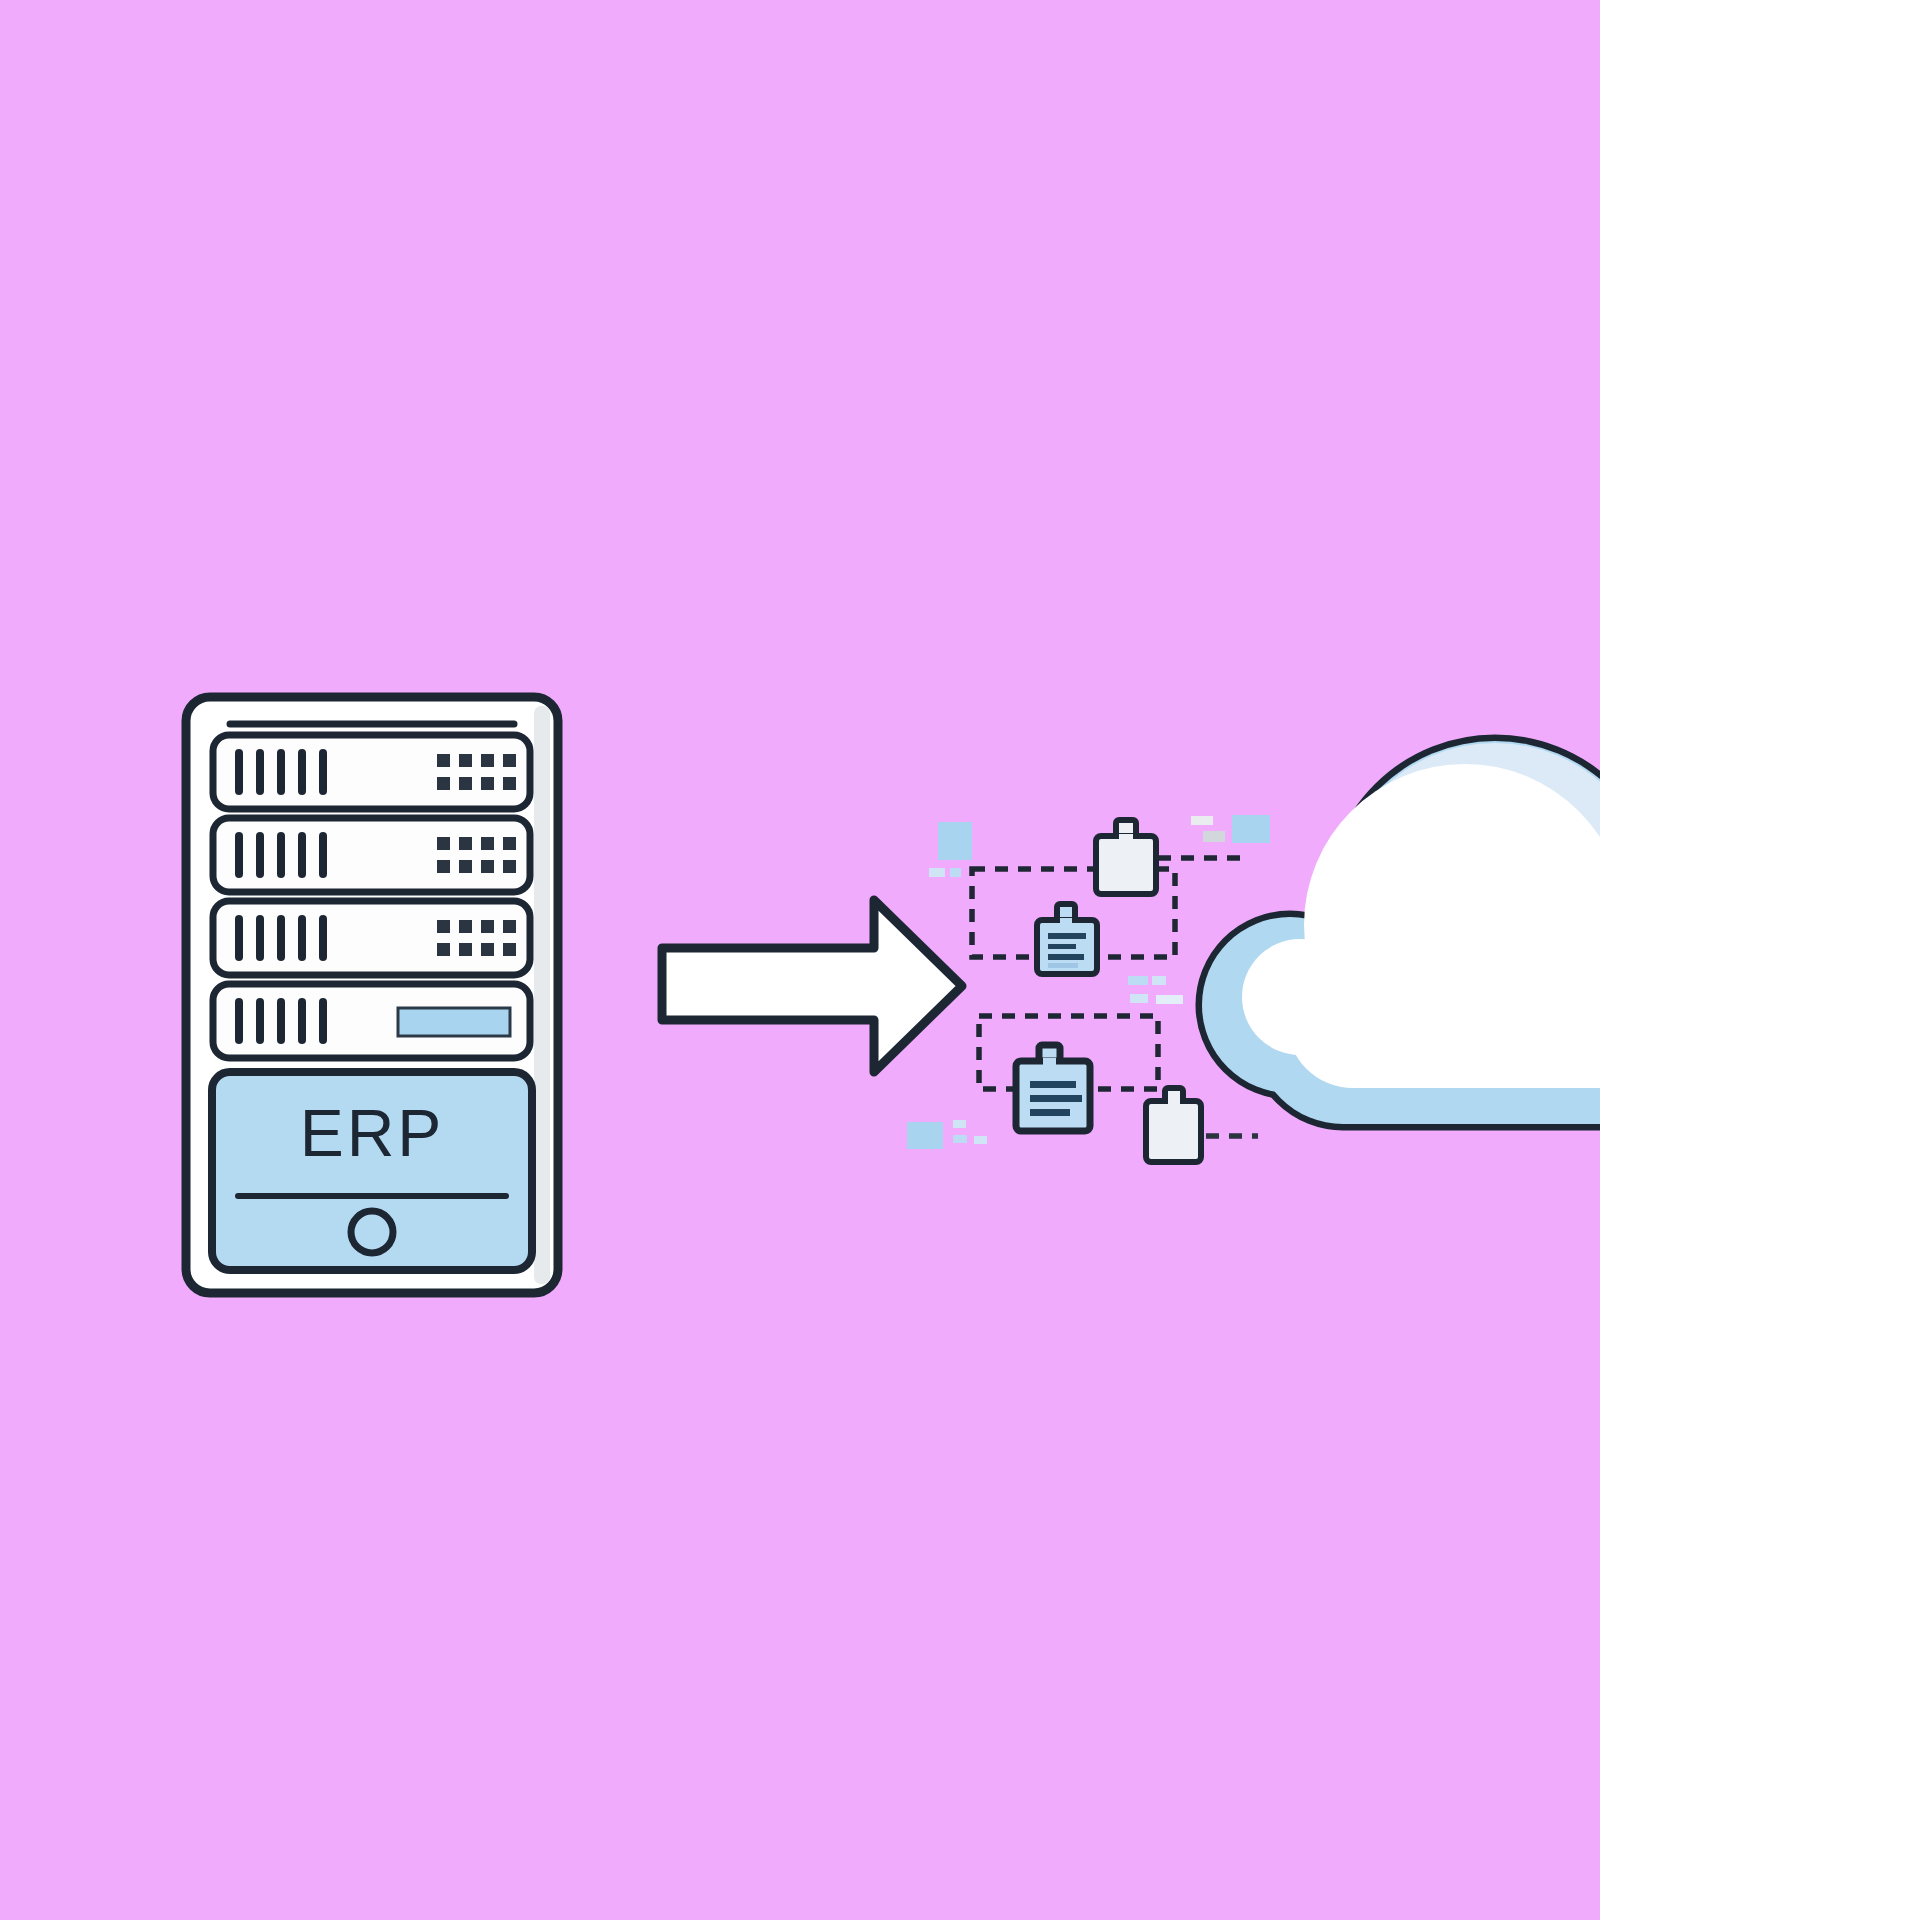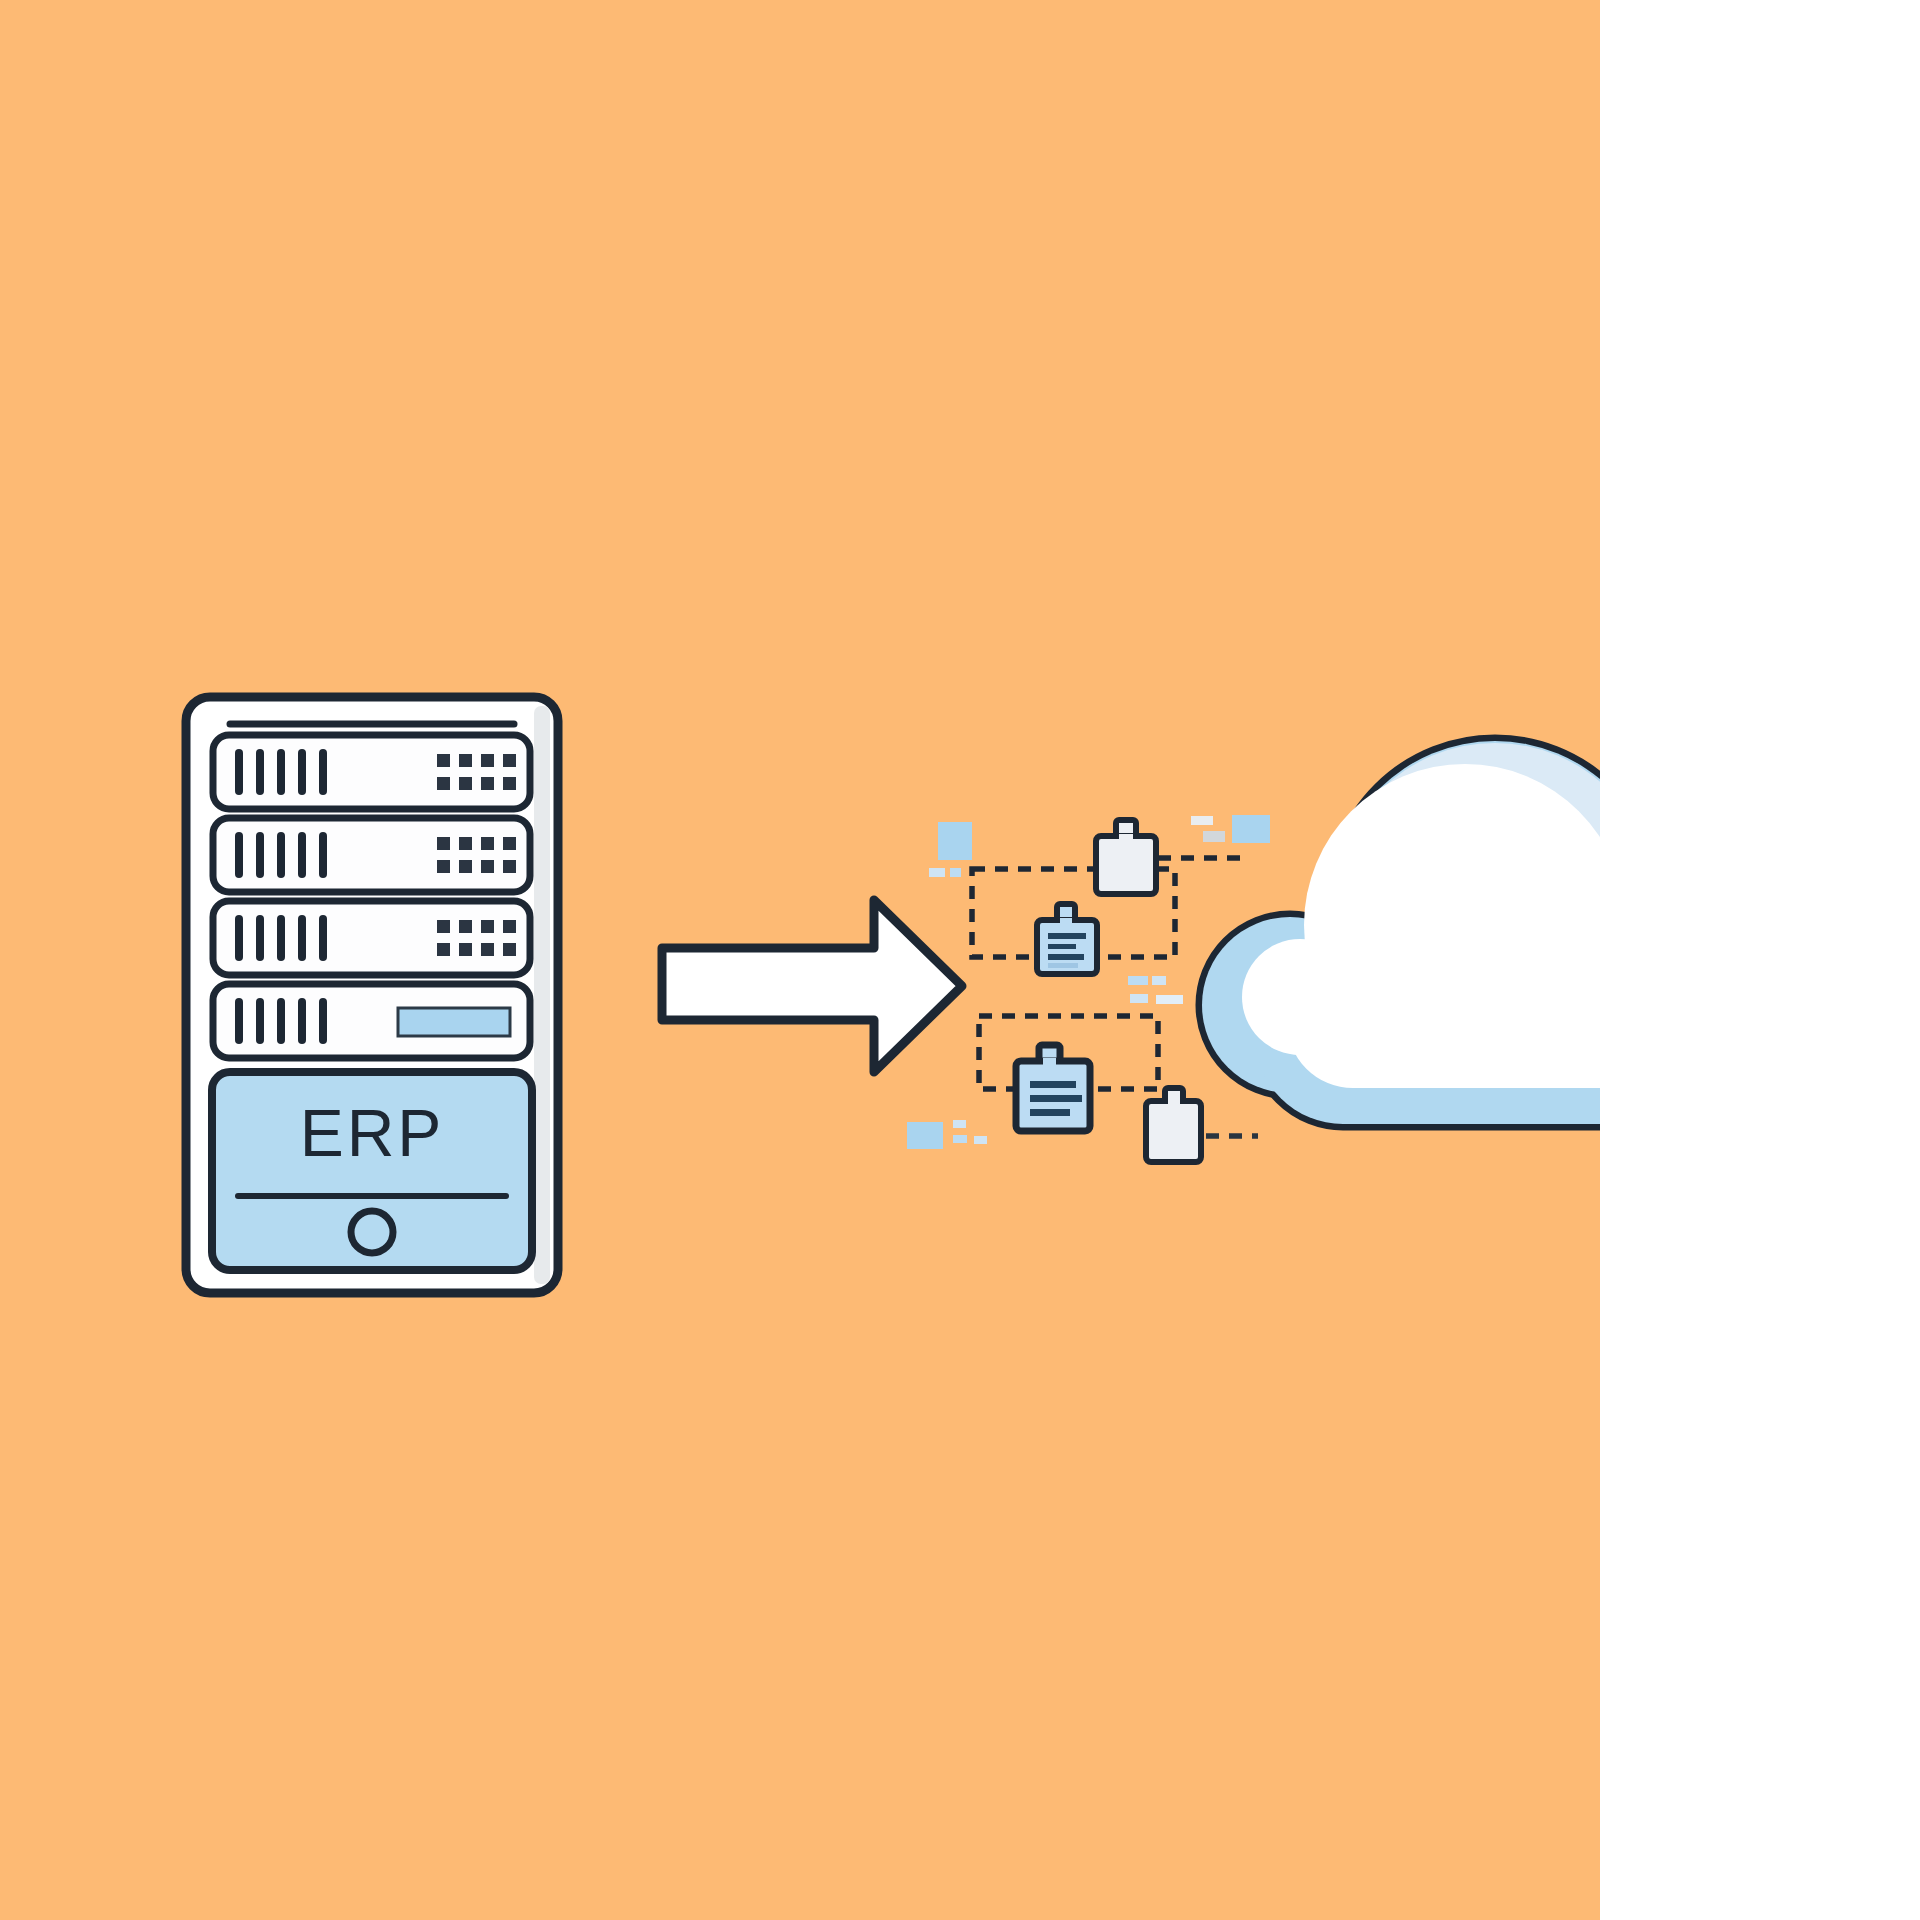--- a/index.html
+++ b/index.html
@@ -1,16 +1,16 @@
 <!DOCTYPE html>
 <html><head>
 <meta charset="utf-8">
 <style>
   html,body{margin:0;padding:0;background:#ffffff;}
-  .canvas{position:relative;width:1600px;height:1920px;background:#fdba74;overflow:hidden;
+  .canvas{position:relative;width:1600px;height:1920px;background:#f0abfc;overflow:hidden;
           font-family:"Liberation Sans", sans-serif;}
   svg{display:block;}
   text.erp{font-family:"Liberation Sans", sans-serif;font-weight:500;letter-spacing:3px;}
 </style>
 </head>
 <body>
 
 <div class="canvas">
 <svg width="1920" height="1920" viewBox="0 0 1920 1920" xmlns="http://www.w3.org/2000/svg">
 

